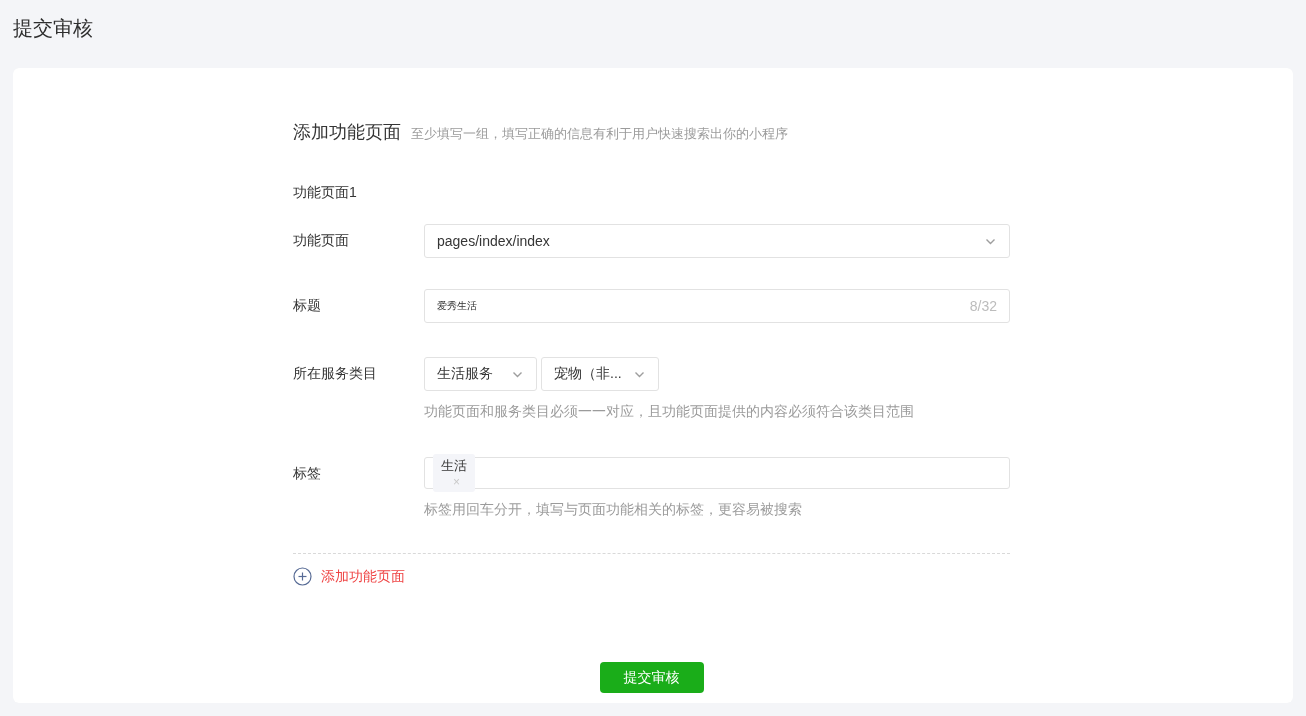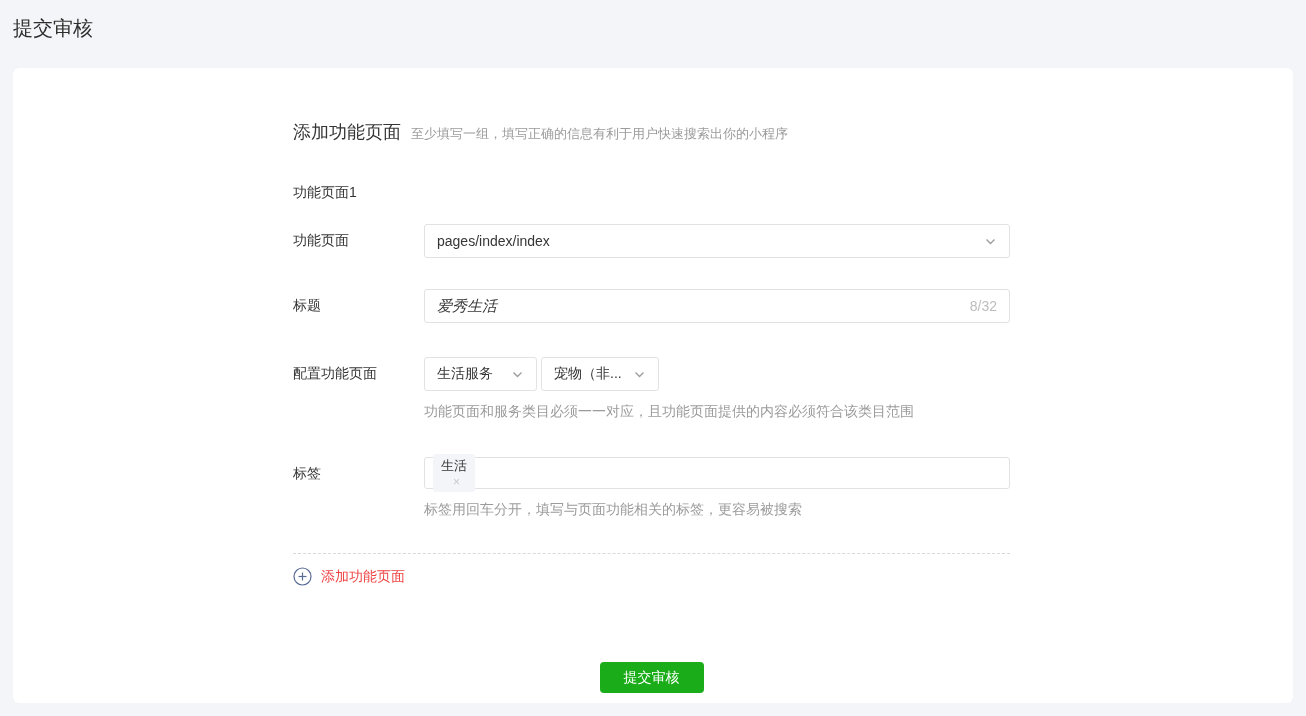--- a/index.html
+++ b/index.html
@@ -66,24 +66,23 @@
     cursor:pointer;
   }
   .select-box { justify-content:space-between; }
   .select-box .select-value {
     white-space:nowrap; overflow:hidden; text-overflow:ellipsis;
   }
   .chevron { flex:none; margin-left:8px; display:flex; align-items:center; }
 
   .input-box input {
     border:none; outline:none; flex:1;
-    font-size:15px; color:#353535;
+    font-size:10px; color:#353535;
     font-family:"Liberation Sans","DejaVu Sans",sans-serif;
     background:transparent;
-    font-style:italic;
   }
   .char-counter { color:#bcbcbc; font-size:14px; margin-left:10px; flex:none; }
 
   .category-selects { display:flex; gap:4px; }
   .select-sm-1 { width:113px; }
   .select-sm-2 { width:118px; }
 
   .helper-text {
     margin-top:12px;
     font-size:14px;
@@ -179,21 +178,21 @@
         <div class="control-area">
           <div class="input-box">
             <input type="text" value="爱秀生活" style="">
             <span class="char-counter">8/32</span>
           </div>
         </div>
       </div>
 
       
       <div class="form-row row-category">
-        <div class="form-label">配置功能页面</div>
+        <div class="form-label">所在服务类目</div>
         <div class="control-area">
           <div class="category-selects">
             <div class="select-box select-sm-1">
               <span class="select-value">生活服务</span>
               <span class="chevron">
                 <svg width="13" height="13" viewBox="0 0 13 13">
                     <polyline points="2.5,4.5 6.5,8.5 10.5,4.5" fill="none" stroke="#9e9e9e" stroke-width="1.4"></polyline>
                   </svg>
               </span>
             </div>

